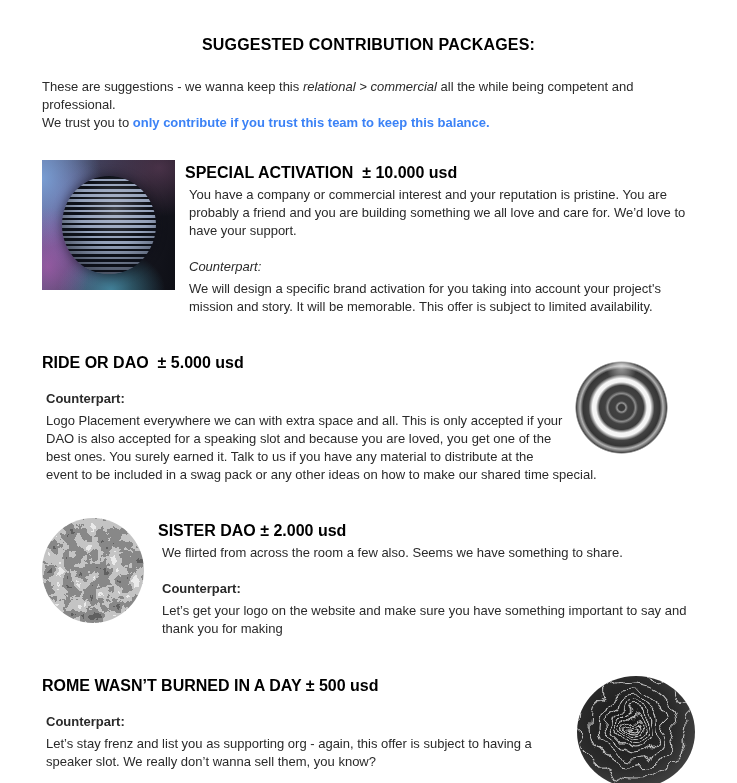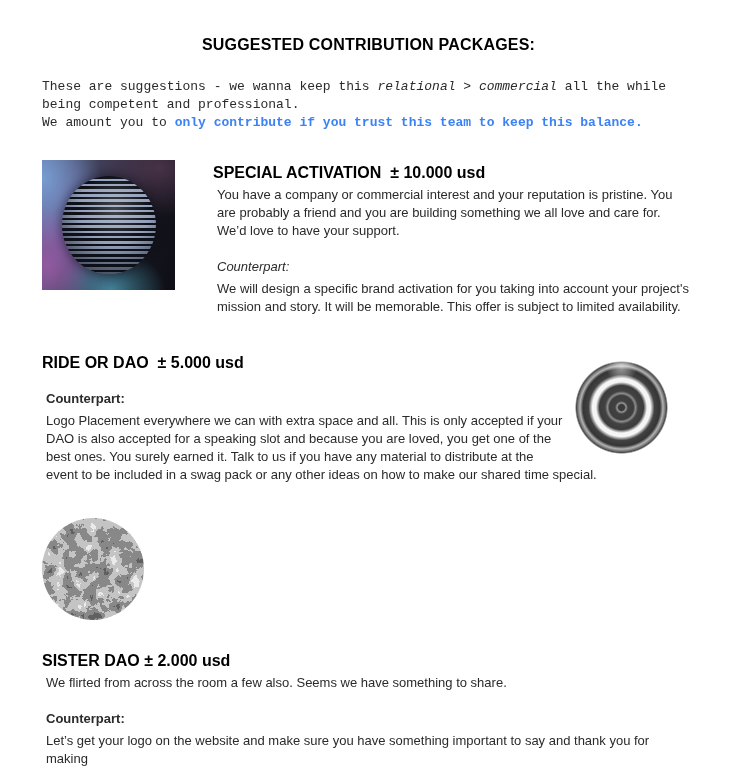--- a/index.html
+++ b/index.html
@@ -20,45 +20,44 @@
     font-weight: bold;
     color: #000;
     text-align: center;
     letter-spacing: 0.2px;
   }
   .intro {
     margin-top: 24px;
     font-size: 13px;
     line-height: 18px;
     color: #2a2a2a;
-    font-family: Liberation Mono, monospace;
   }
   .intro em { font-style: italic; }
   .intro strong { font-weight: bold; color: #3b82f6; }
 
-  .pkg { font-size: 13px; line-height: 18px; color: #2a2a2a; gap: 28px; }
+  .pkg { font-size: 13px; line-height: 18px; color: #2a2a2a; }
   .pkg h2 {
     font-size: 16px;
     line-height: 19px;
     font-weight: bold;
     color: #000;
     margin-bottom: 2px;
     white-space: pre-wrap;
   }
   .pkg p { margin: 4px; }
   .cp { margin-top: 18px !important; }
   .cp-label { font-weight: bold; }
   .cp-label.italic { font-weight: normal; font-style: italic; }
 
   .pkg-flex { display: flex; align-items: flex-start; }
   .pkg-flex .pkg-text { flex: 1; padding-top: 3px; }
 
   #s1 { margin-top: 28px; }
   #s2 { margin-top: 33px; }
-  #s3 { margin-top: 30px; flex-direction: column; }
+  #s3 { margin-top: 30px; }
   #s4 { margin-top: 34px; }
   #s2::after, #s4::after { content: ""; display: block; clear: both; }
 
   
   .img-activation {
     width: 133px; height: 130px;
     margin-right: 10px;
     flex: 0 0 133px;
     position: relative;
     overflow: hidden;
@@ -119,21 +118,21 @@
   }
   .img-contour svg { display: block; }
 </style>
 </head>
 <body>
 
 <div class="doc">
 
   <h1 class="title">SUGGESTED CONTRIBUTION PACKAGES:</h1>
 
-  <p class="intro"><span>These are suggestions - we wanna keep this </span><em>relational &gt; commercial</em><span> all the while being competent and professional.</span><br><span>We amount you to </span><strong>only contribute if you trust this team to keep this balance.</strong></p>
+  <p class="intro"><span>These are suggestions - we wanna keep this </span><em>relational &gt; commercial</em><span> all the while being competent and professional.</span><br><span>We trust you to </span><strong>only contribute if you trust this team to keep this balance.</strong></p>
 
   <section class="pkg pkg-flex" id="s1">
     <div class="img-activation">
       <div class="sphere"></div>
       <div class="sphere-shade"></div>
     </div>
     <div class="pkg-text">
       <h2>SPECIAL ACTIVATION  ± 10.000 usd</h2>
       <p>You have a company or commercial interest and your reputation is pristine. You are probably a friend and you are building something we all love and care for. We’d love to have your support.</p>
       <p class="cp cp-label italic">Counterpart:</p>

